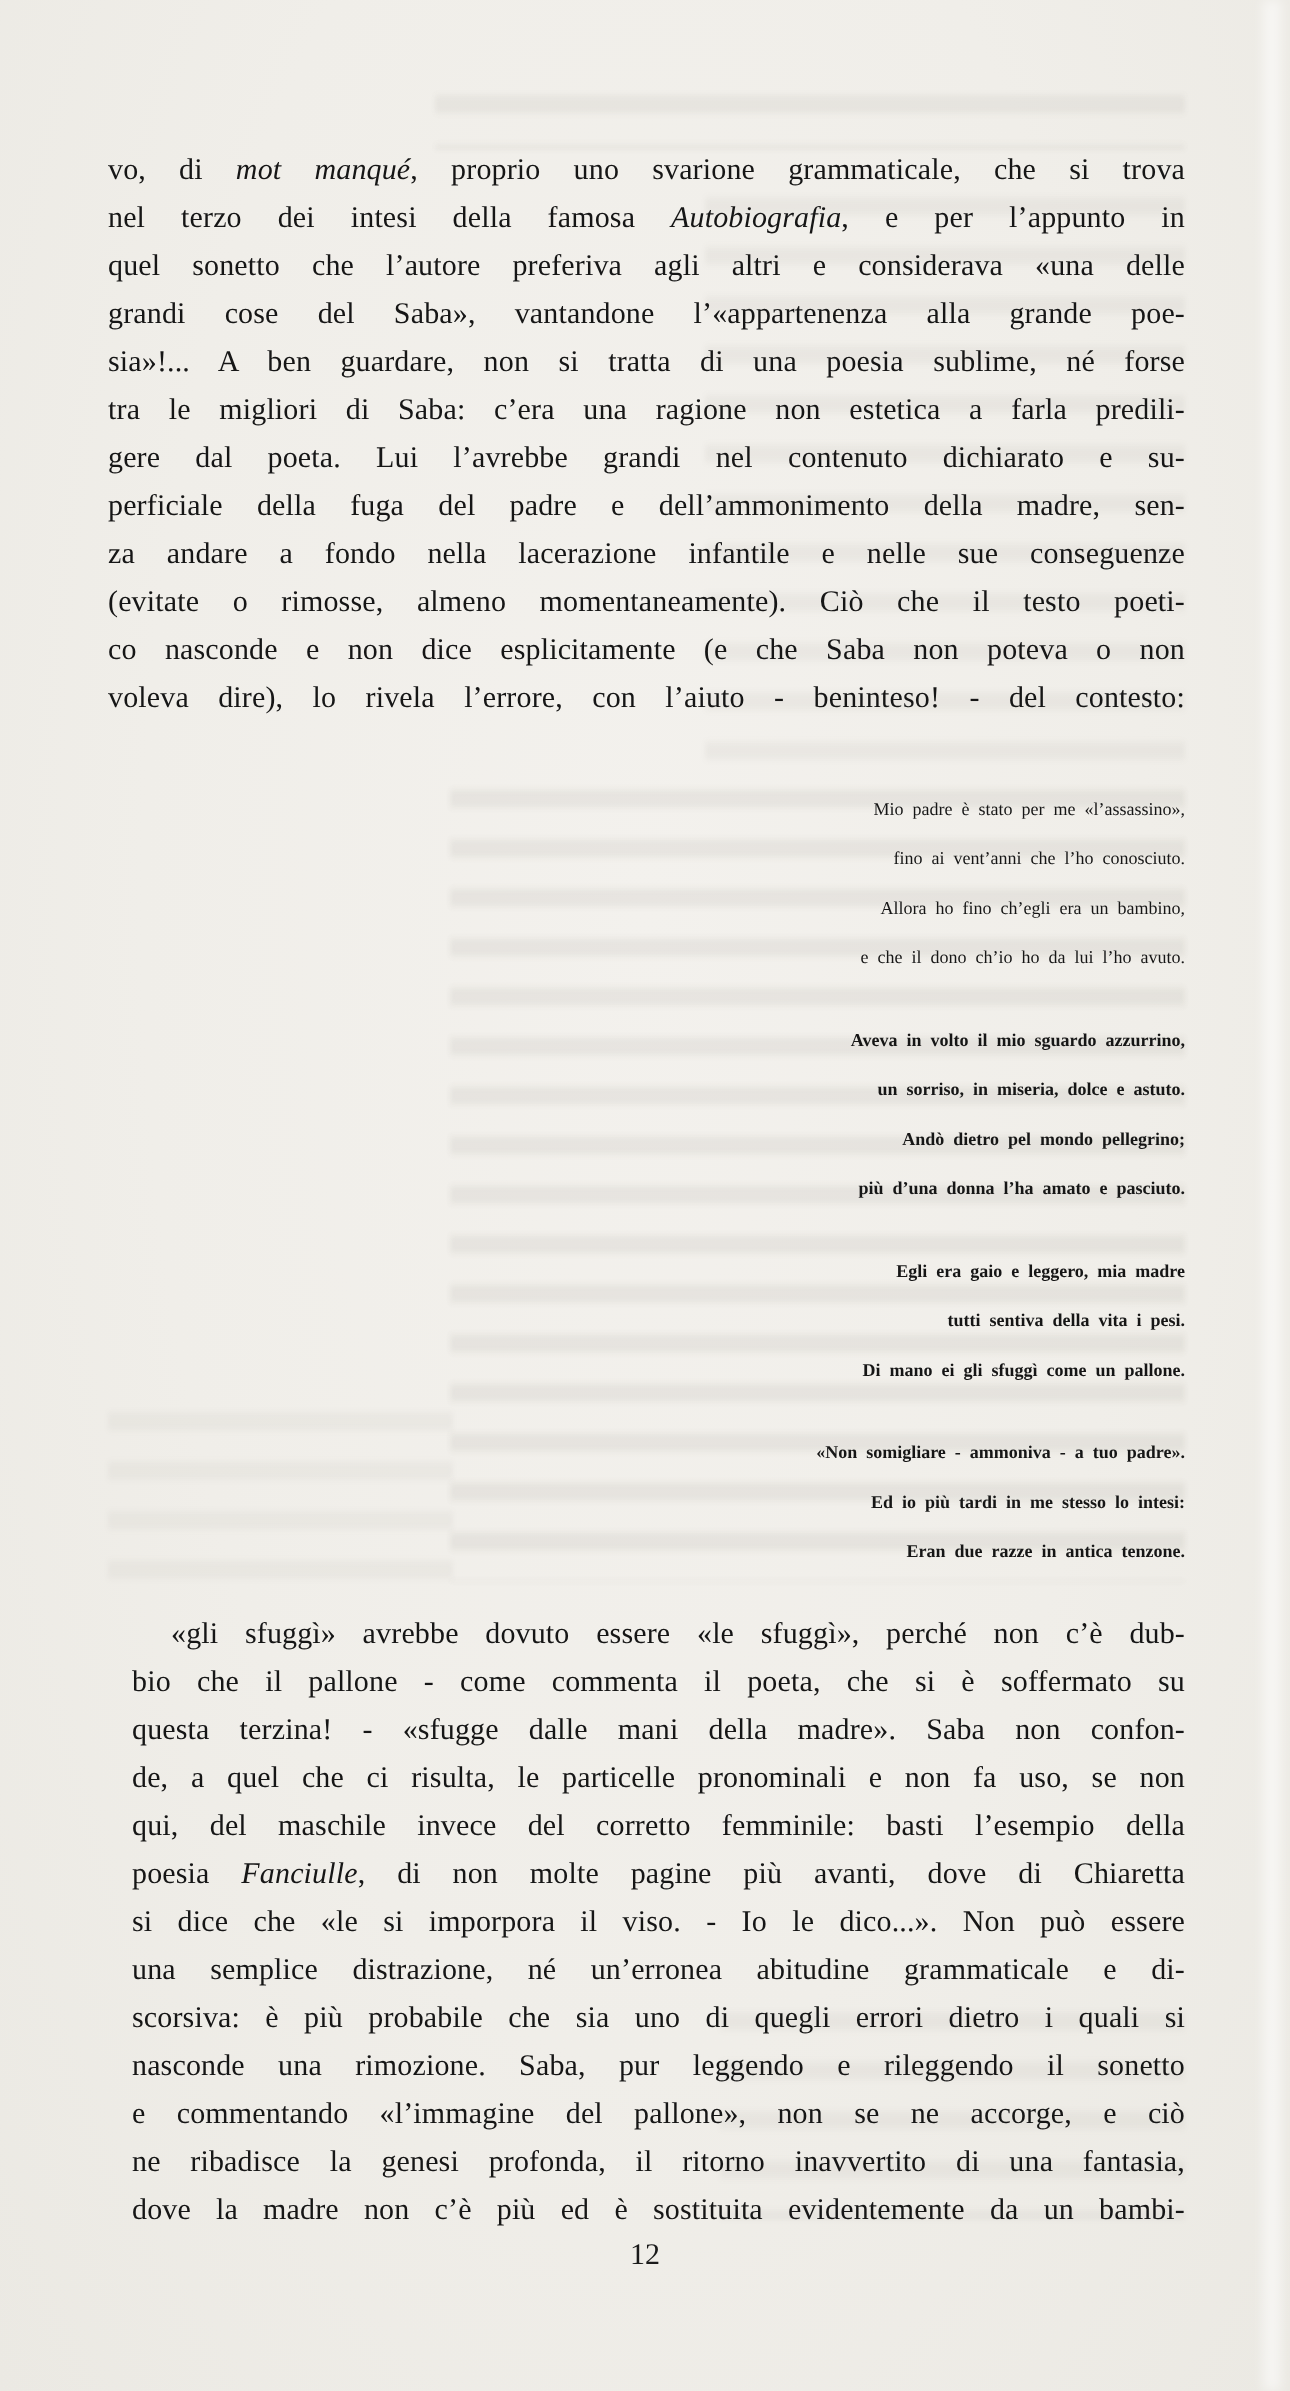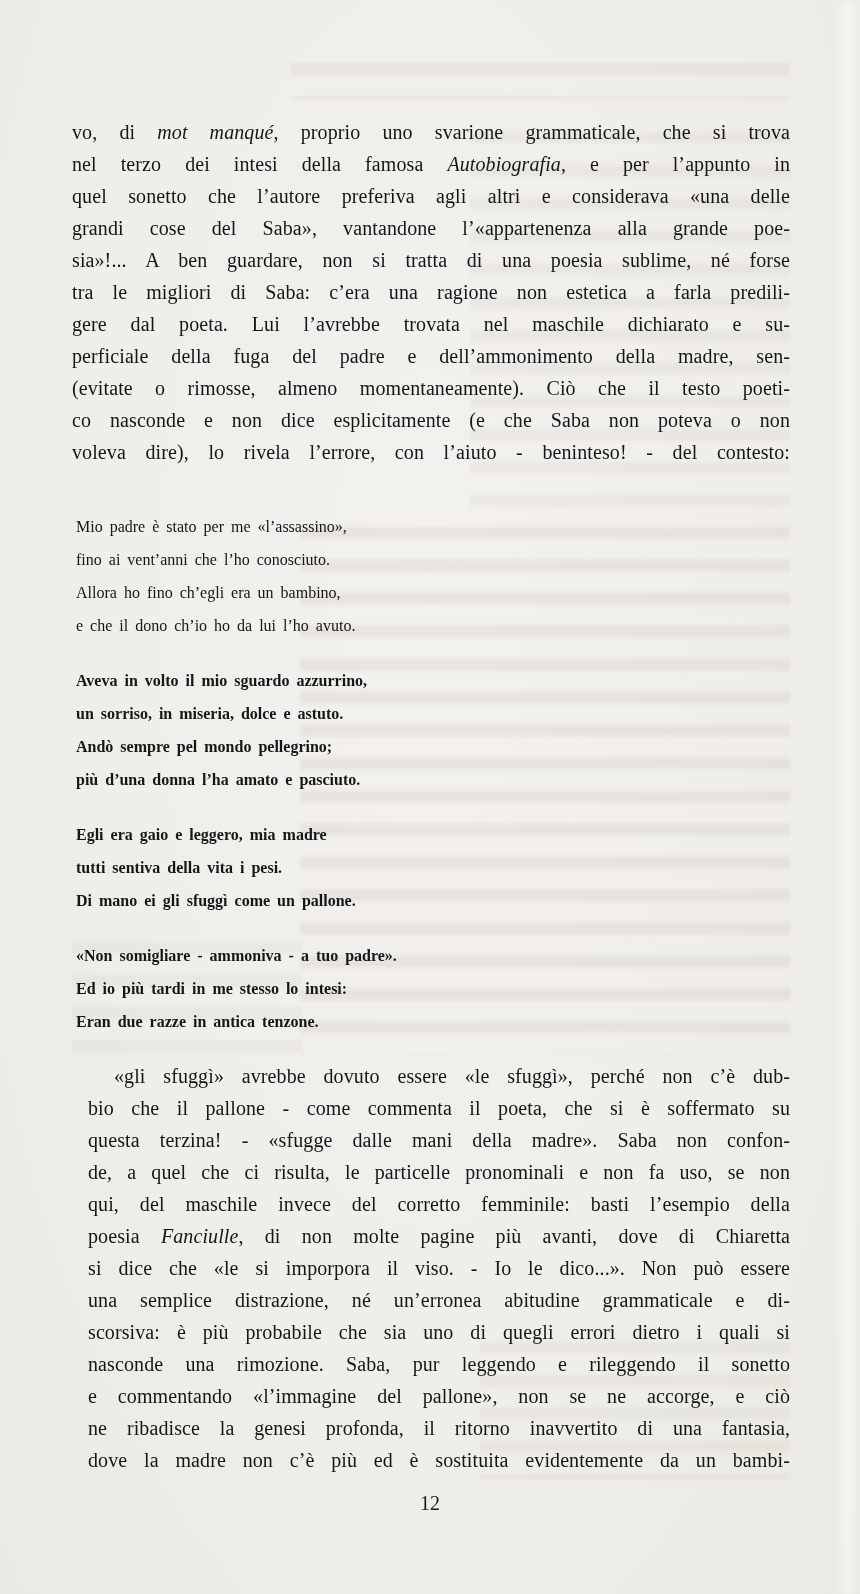--- a/index.html
+++ b/index.html
@@ -38,40 +38,40 @@
       rgba(0,0,0,0) 0px,
       rgba(0,0,0,0) 9px,
       rgba(122,118,108,0.12) 14px,
       rgba(122,118,108,0.12) 21px,
       rgba(0,0,0,0) 26px,
       rgba(0,0,0,0) 33px);
   }
   .text-column {
     position: absolute;
     left: 72px;
-    top: 116px;
+    top: 97px;
     width: 718px;
   }
   .prose .line {
     font-size: 20px;
     line-height: 32px;
     letter-spacing: 0.1px;
     text-align: justify;
     text-align-last: justify;
     white-space: normal;
   }
   .line.indent {
     text-indent: 26px;
   }
   .stanza .line {
-    font-size: 16px;
+    font-size: 12px;
     line-height: 33px;
     word-spacing: 3px;
     margin-left: 4px;
-    text-align: left;
+    text-align: right;
   }
   .prose + .stanza { margin-top: 42px; }
   .stanza + .stanza { margin-top: 22px; font-weight: bold; }
   .stanza + .prose { margin-top: 22px; margin-left: 16px; }
   .it { font-style: italic; }
   .page-number {
     position: absolute;
     top: 1492px;
     left: 0;
     width: 860px;
@@ -94,36 +94,37 @@
   <div class="edge-highlight"></div>
 
   <div class="text-column">
       <div class="prose">
         <div class="line"><span>vo, di </span><span class="it">mot manqué</span><span>, proprio uno svarione grammaticale, che si trova</span></div>
         <div class="line"><span>nel terzo dei intesi della famosa </span><span class="it">Autobiografia</span><span>, e per l’appunto in</span></div>
         <div class="line"><span>quel sonetto che l’autore preferiva agli altri e considerava «una delle</span></div>
         <div class="line"><span>grandi cose del Saba», vantandone l’«appartenenza alla grande poe-</span></div>
         <div class="line"><span>sia»!... A ben guardare, non si tratta di una poesia sublime, né forse</span></div>
         <div class="line"><span>tra le migliori di Saba: c’era una ragione non estetica a farla predili-</span></div>
-        <div class="line"><span>gere dal poeta. Lui l’avrebbe trovata nel maschile dichiarato e su-</span></div>
+        <div class="line"><span>gere dal poeta. Lui l’avrebbe grandi nel contenuto dichiarato e su-</span></div>
         <div class="line"><span>perficiale della fuga del padre e dell’ammonimento della madre, sen-</span></div>
+        <div class="line"><span>za andare a fondo nella lacerazione infantile e nelle sue conseguenze</span></div>
         <div class="line"><span>(evitate o rimosse, almeno momentaneamente). Ciò che il testo poeti-</span></div>
         <div class="line"><span>co nasconde e non dice esplicitamente (e che Saba non poteva o non</span></div>
         <div class="line"><span>voleva dire), lo rivela l’errore, con l’aiuto - beninteso! - del contesto:</span></div>
       </div>
       <div class="stanza">
         <div class="line"><span>Mio padre è stato per me «l’assassino»,</span></div>
         <div class="line"><span>fino ai vent’anni che l’ho conosciuto.</span></div>
         <div class="line"><span>Allora ho fino ch’egli era un bambino,</span></div>
         <div class="line"><span>e che il dono ch’io ho da lui l’ho avuto.</span></div>
       </div>
       <div class="stanza">
         <div class="line"><span>Aveva in volto il mio sguardo azzurrino,</span></div>
         <div class="line"><span>un sorriso, in miseria, dolce e astuto.</span></div>
-        <div class="line"><span>Andò sempre pel mondo pellegrino;</span></div>
+        <div class="line"><span>Andò dietro pel mondo pellegrino;</span></div>
         <div class="line"><span>più d’una donna l’ha amato e pasciuto.</span></div>
       </div>
       <div class="stanza">
         <div class="line"><span>Egli era gaio e leggero, mia madre</span></div>
         <div class="line"><span>tutti sentiva della vita i pesi.</span></div>
         <div class="line"><span>Di mano ei gli sfuggì come un pallone.</span></div>
       </div>
       <div class="stanza">
         <div class="line"><span>«Non somigliare - ammoniva - a tuo padre».</span></div>
         <div class="line"><span>Ed io più tardi in me stesso lo intesi:</span></div>

